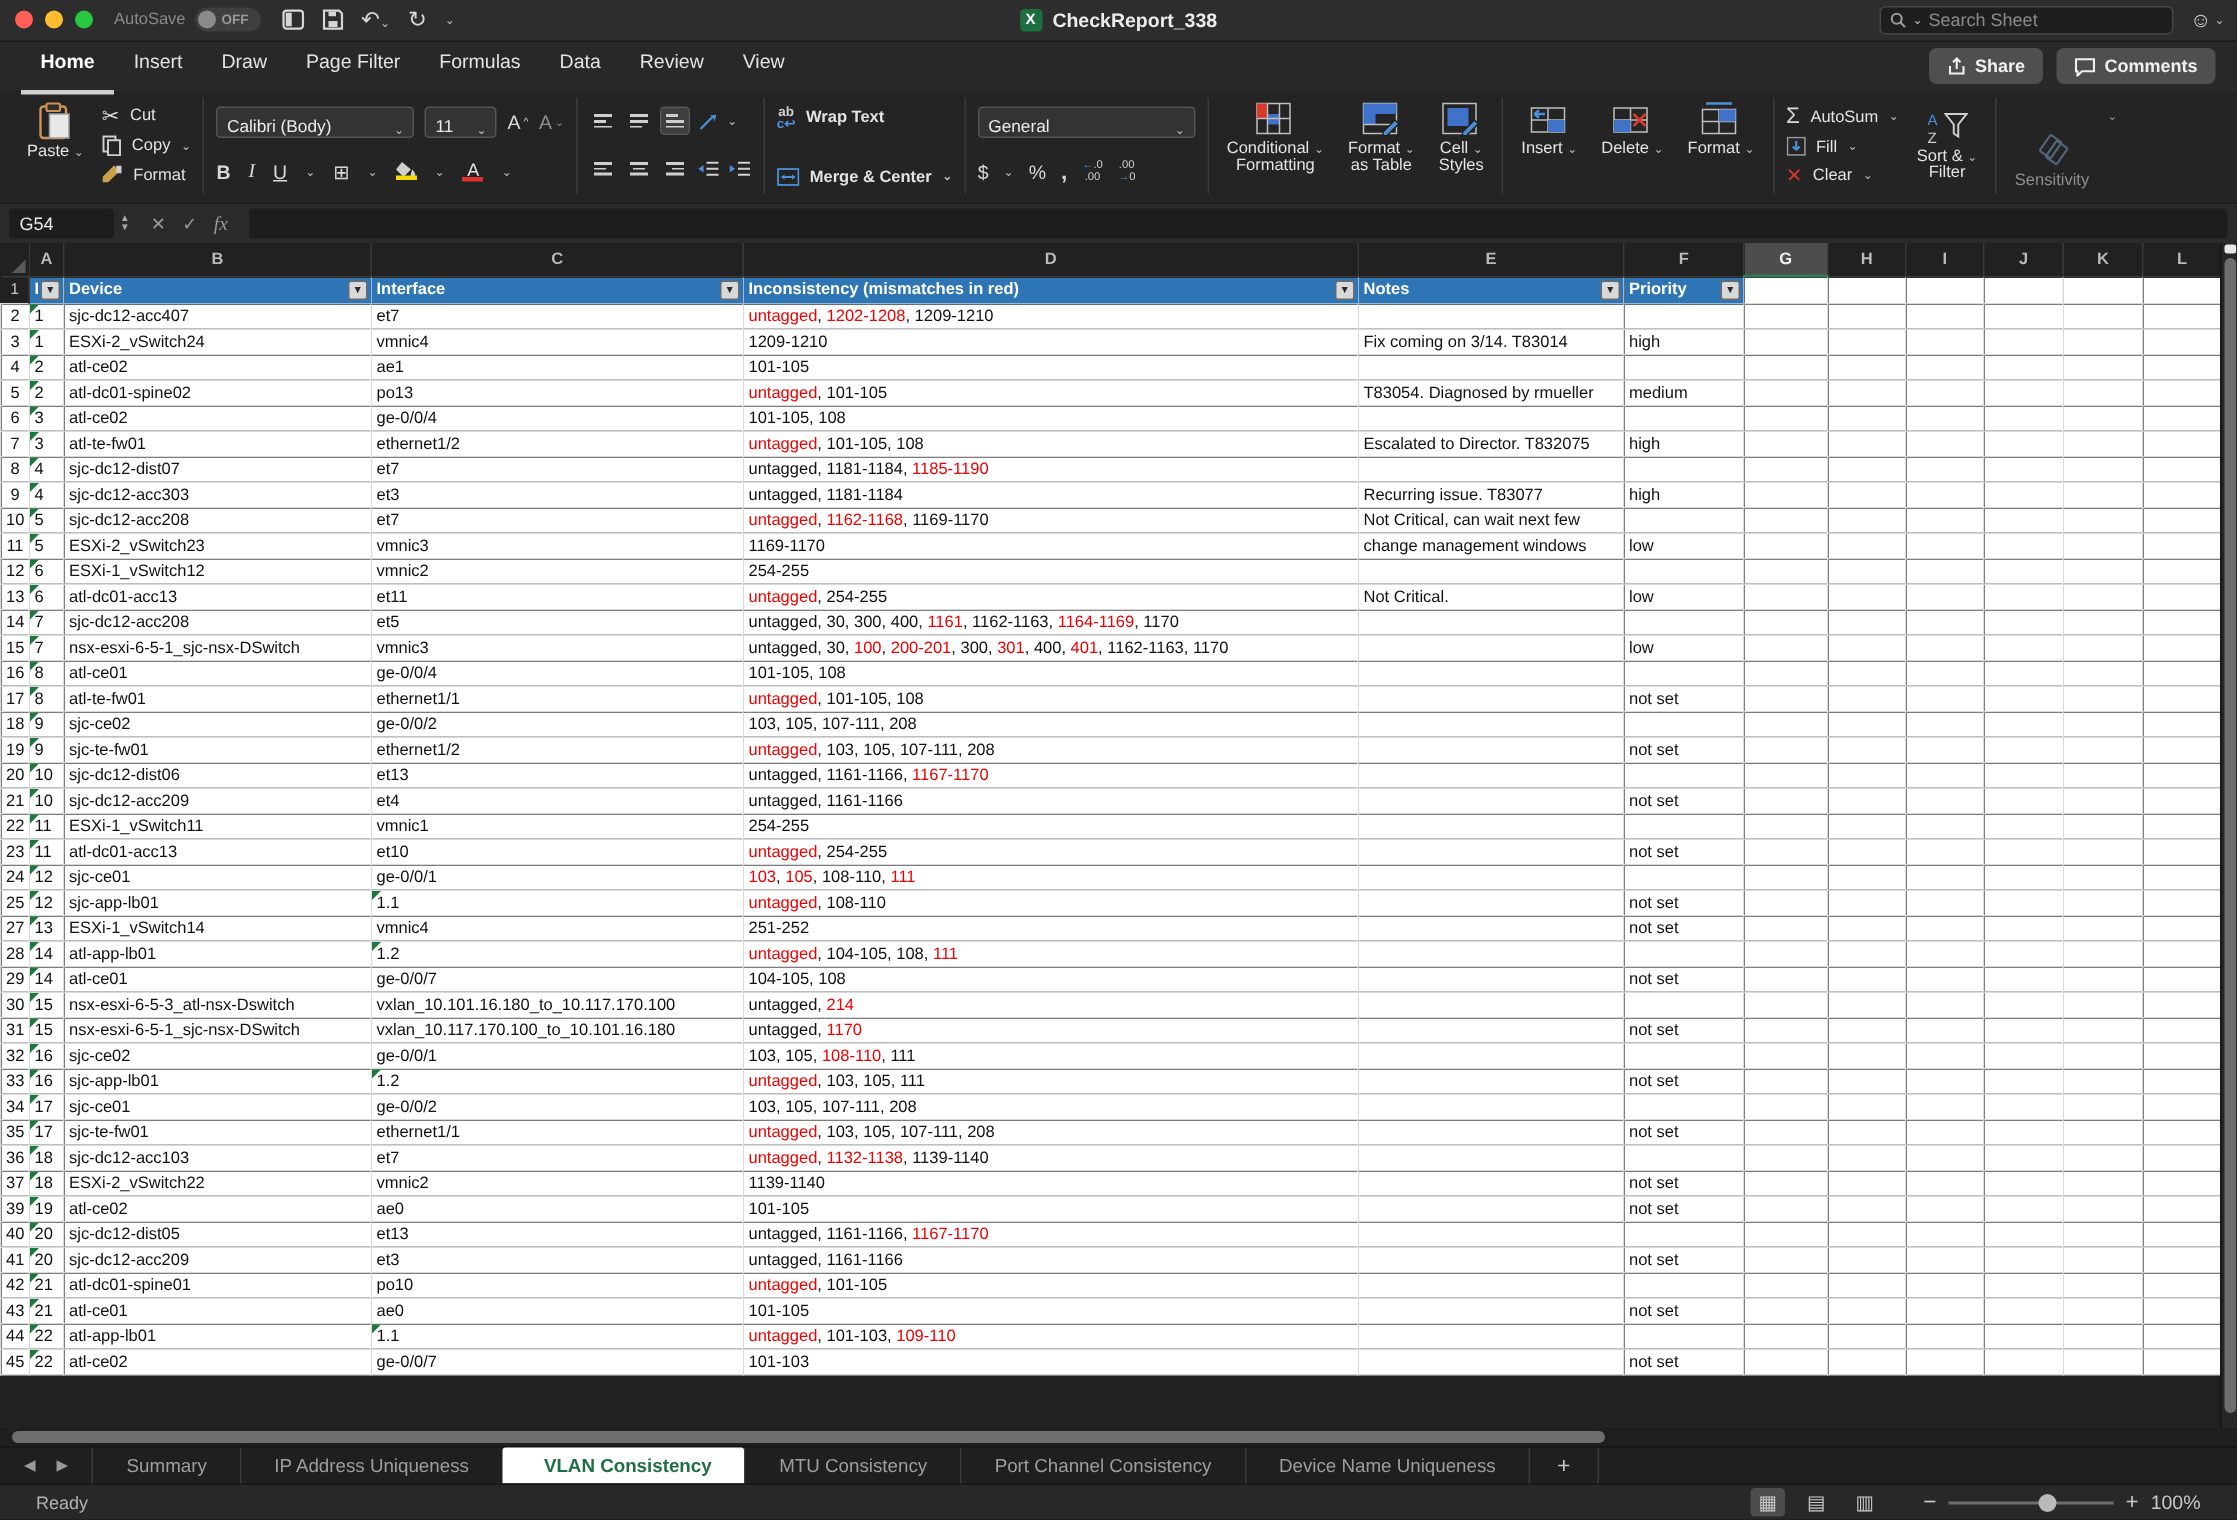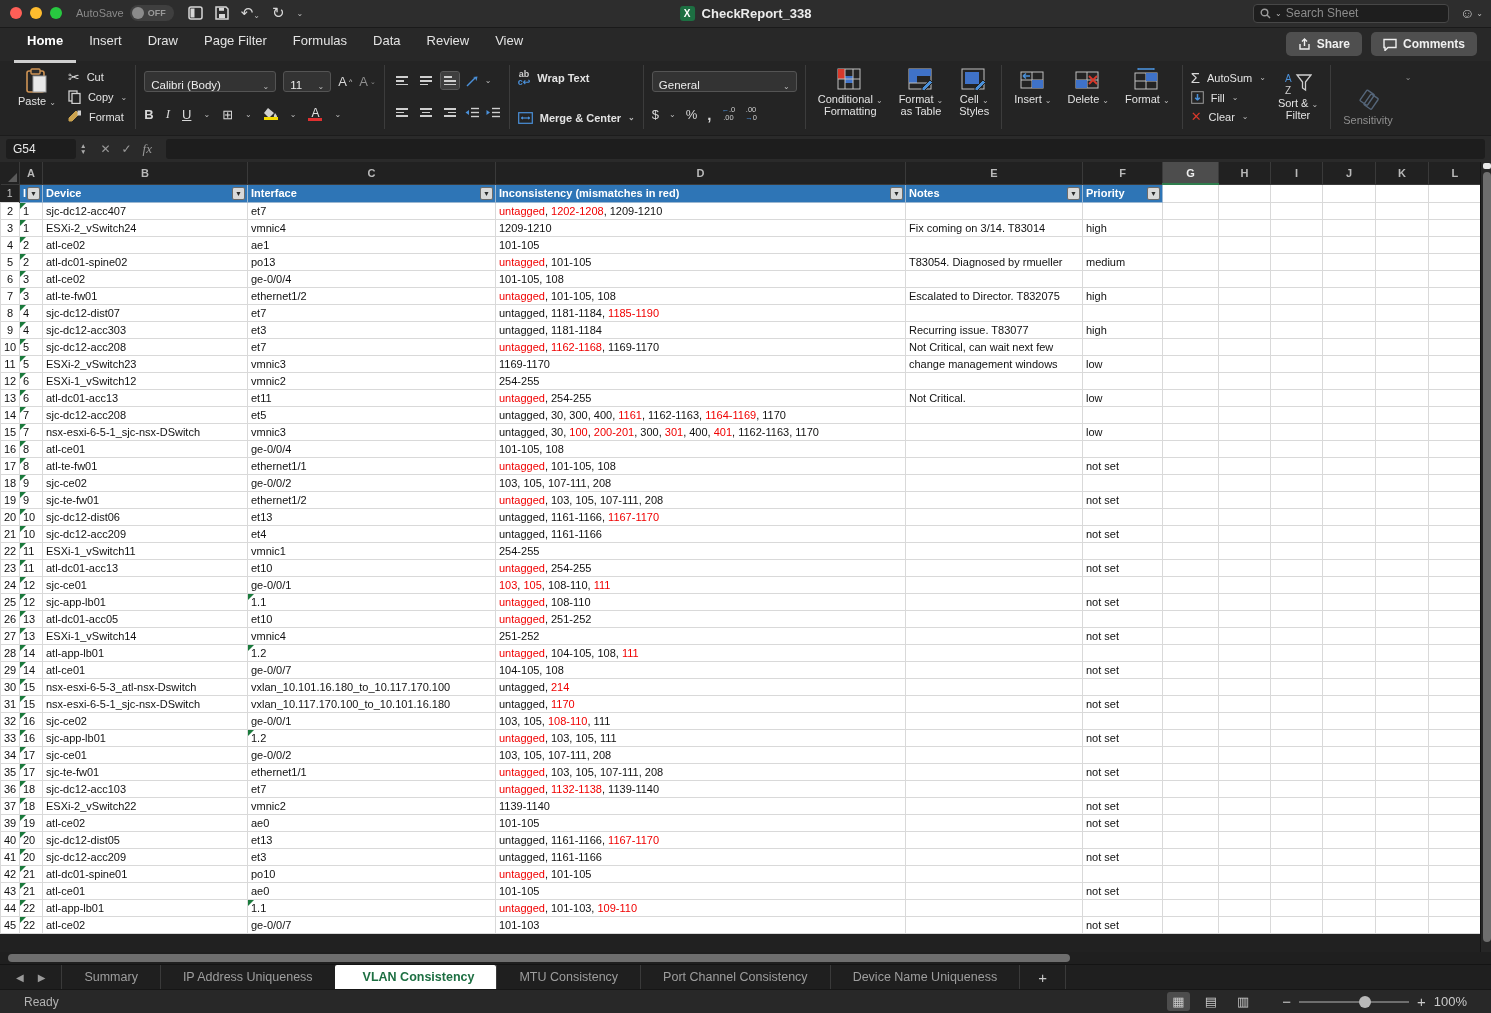--- a/index.html
+++ b/index.html
@@ -892,35 +892,20 @@
             <td></td>
             <td>not set</td>
             <td></td>
             <td></td>
             <td></td>
             <td></td>
             <td></td>
             <td></td>
           </tr>
           <tr class="datarow">
-            <td class="rowhdr">26</td>
-            <td class="acell"><span class="tri"></span>13</td>
-            <td>atl-dc01-acc05</td>
-            <td>et10</td>
-            <td><span class="red">untagged</span><span>, 251-252</span></td>
-            <td></td>
-            <td></td>
-            <td></td>
-            <td></td>
-            <td></td>
-            <td></td>
-            <td></td>
-            <td></td>
-          </tr>
-          <tr class="datarow">
             <td class="rowhdr">27</td>
             <td class="acell"><span class="tri"></span>13</td>
             <td>ESXi-1_vSwitch14</td>
             <td>vmnic4</td>
             <td><span>251-252</span></td>
             <td></td>
             <td>not set</td>
             <td></td>
             <td></td>
             <td></td>

